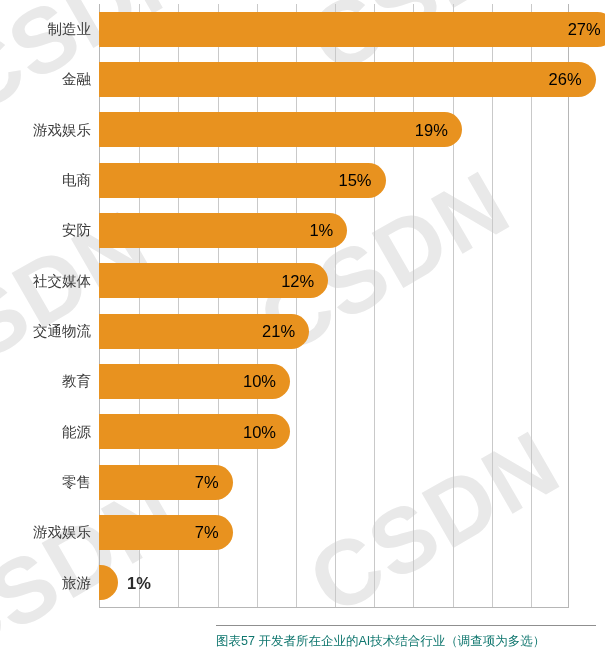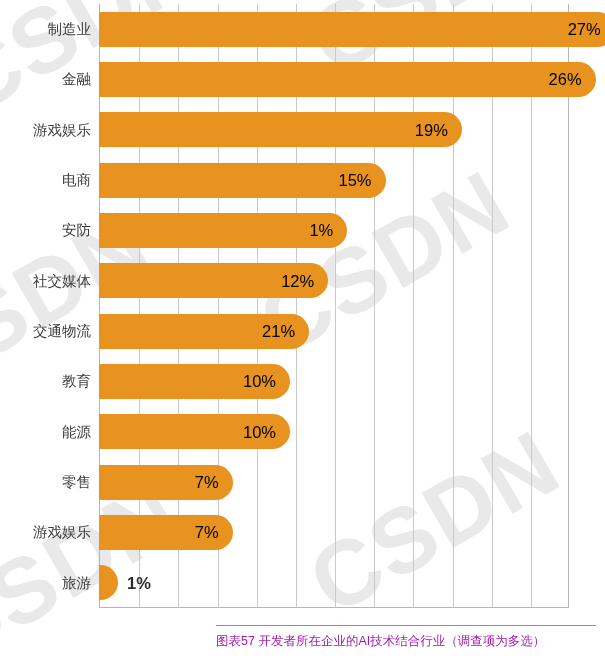--- a/index.html
+++ b/index.html
@@ -148,21 +148,21 @@
     z-index: 2;
   }
   #caption-rule {
     width: 100%;
     height: 1px;
     background: #8f8f8f;
     margin-bottom: 8px;
   }
   #caption-text {
     font-size: 12.5px;
-    color: #a21caf;
+    color: #0f766e;
     font-family: "Liberation Sans", "DejaVu Sans", sans-serif;
     text-align: left;
     white-space: nowrap;
     line-height: 1.2;
   }
 </style>
 </head>
 <body>
 
 <div id="watermark-layer">

